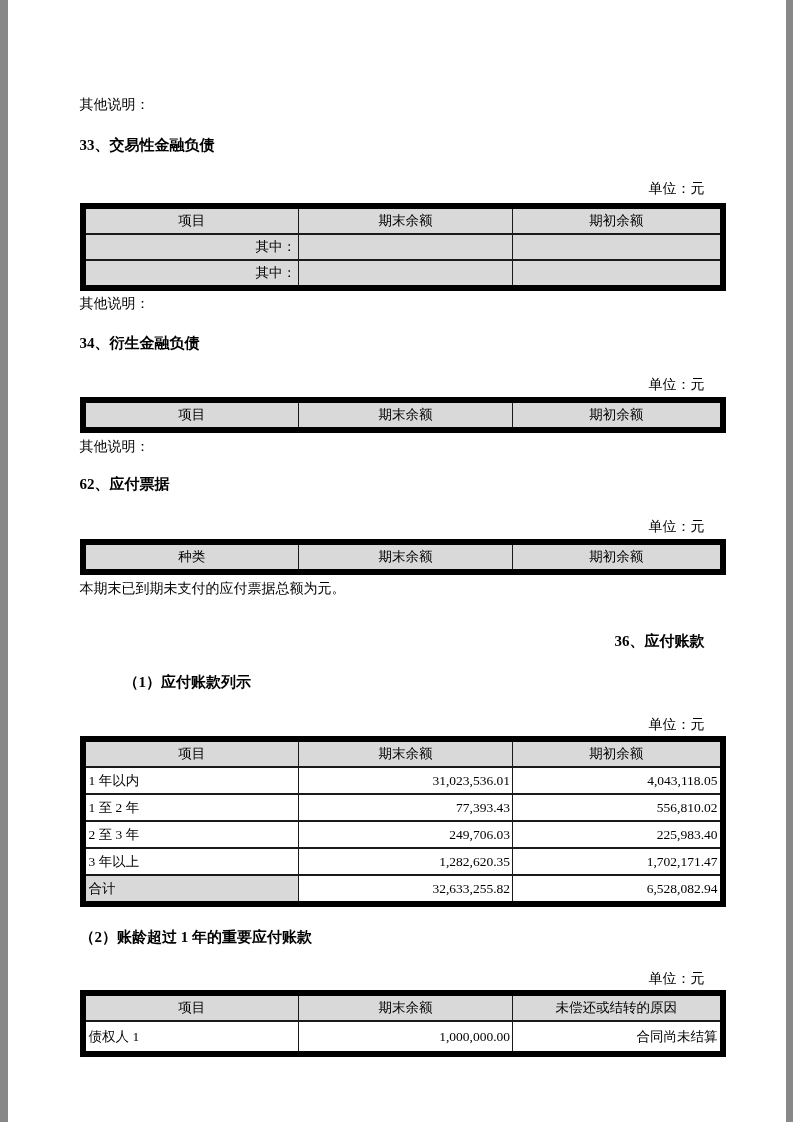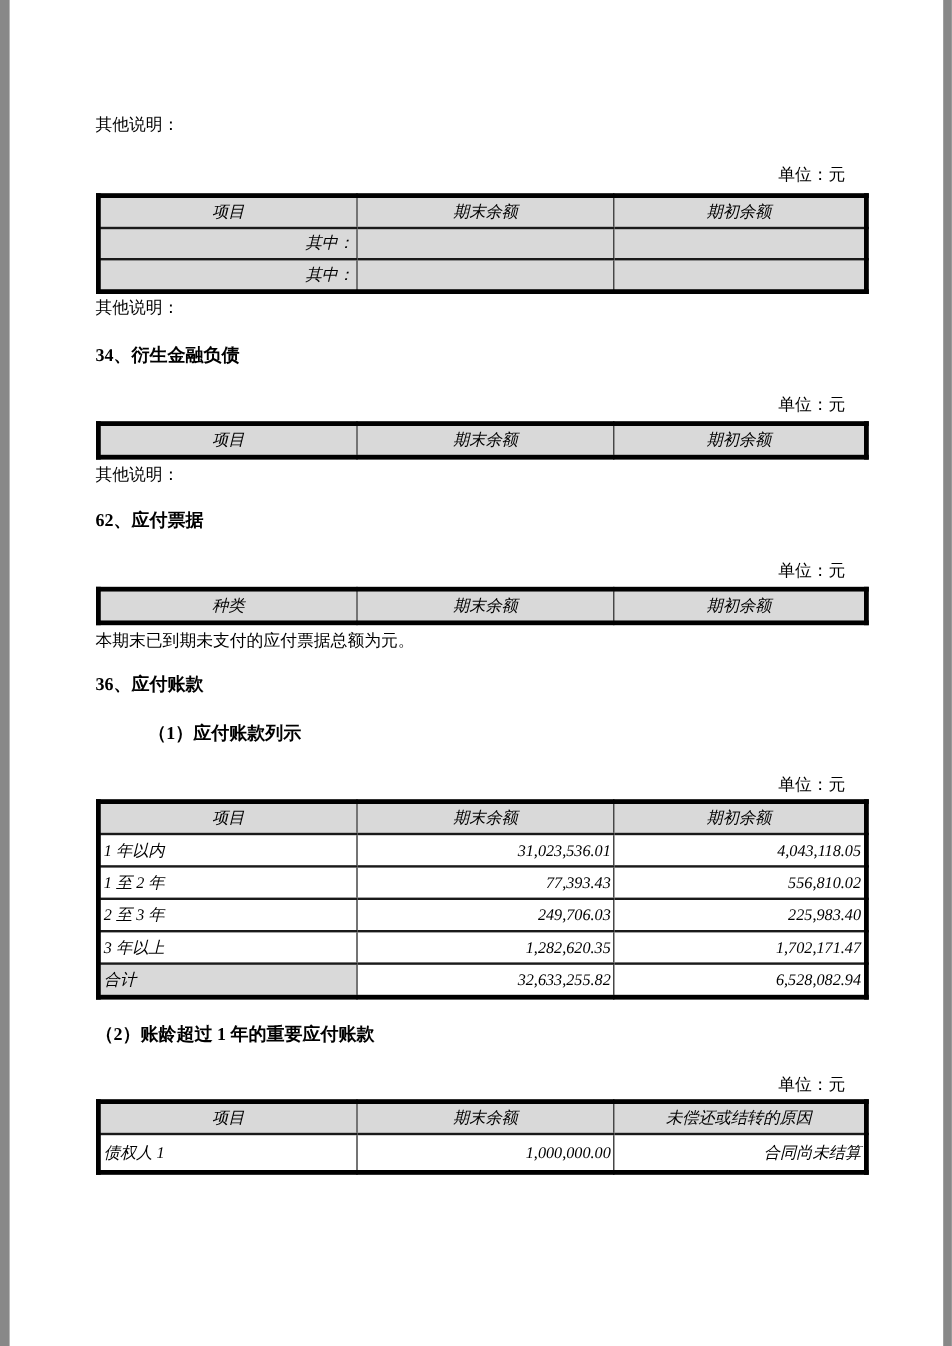--- a/index.html
+++ b/index.html
@@ -15,22 +15,21 @@
     overflow:hidden;
   }
   .note { font-size:14px; line-height:15px; margin:0; }
   .h-sec { font-size:15px; font-weight:bold; line-height:17px; margin:0; }
   .unit { font-size:14px; line-height:15px; text-align:right; margin:0; }
 
   table.fin {
     border-collapse:collapse;
     table-layout:fixed;
     width:640px;
-    border:4px solid #000000;
-    font-style:italic;
+    border:6px solid #000000;
   }
   table.fin col.c1 { width:216px; }
   table.fin col.c2 { width:214px; }
   table.fin col.c3 { width:210px; }
   table.fin th, table.fin td {
     border-color:#1a1a1a;
     border-style:solid;
     border-width:2px 1px;           
     font-size:13.5px;
     font-weight:normal;
@@ -54,35 +53,36 @@
   .mt-t33  { margin-top:7px; }
   .mt-n2   { margin-top:5px; }
   .mt-h34  { margin-top:24px; }
   .mt-u2   { margin-top:25px; }
   .mt-t34  { margin-top:5px; }
   .mt-n3   { margin-top:6px; }
   .mt-h35  { margin-top:22px; }
   .mt-u3   { margin-top:26px; }
   .mt-t35  { margin-top:5px; }
   .mt-n4   { margin-top:6px; }
-  .mt-h36  { margin-top:21px; }
+  .mt-h36  { margin-top:37px;text-align:right; }
   .mt-h361 { margin-top:24px;margin-left:44px; }
   .mt-u4   { margin-top:26px; }
   .mt-t36a { margin-top:4px; }
   .mt-h362 { margin-top:22px; }
   .mt-u5   { margin-top:25px; }
   .mt-t36b { margin-top:4px; }
 </style>
 </head>
 <body>
 
 <div class="page">
 
   <p class="note">其他说明：</p>
 
+  <h2 class="h-sec mt-h33">33、交易性金融负债</h2>
   <p class="unit mt-u1">单位：元</p>
 
   <table class="fin mt-t33">
     <colgroup>
         <col class="c1">
         <col class="c2">
         <col class="c3">
       </colgroup>
     <tbody>
         <tr>

